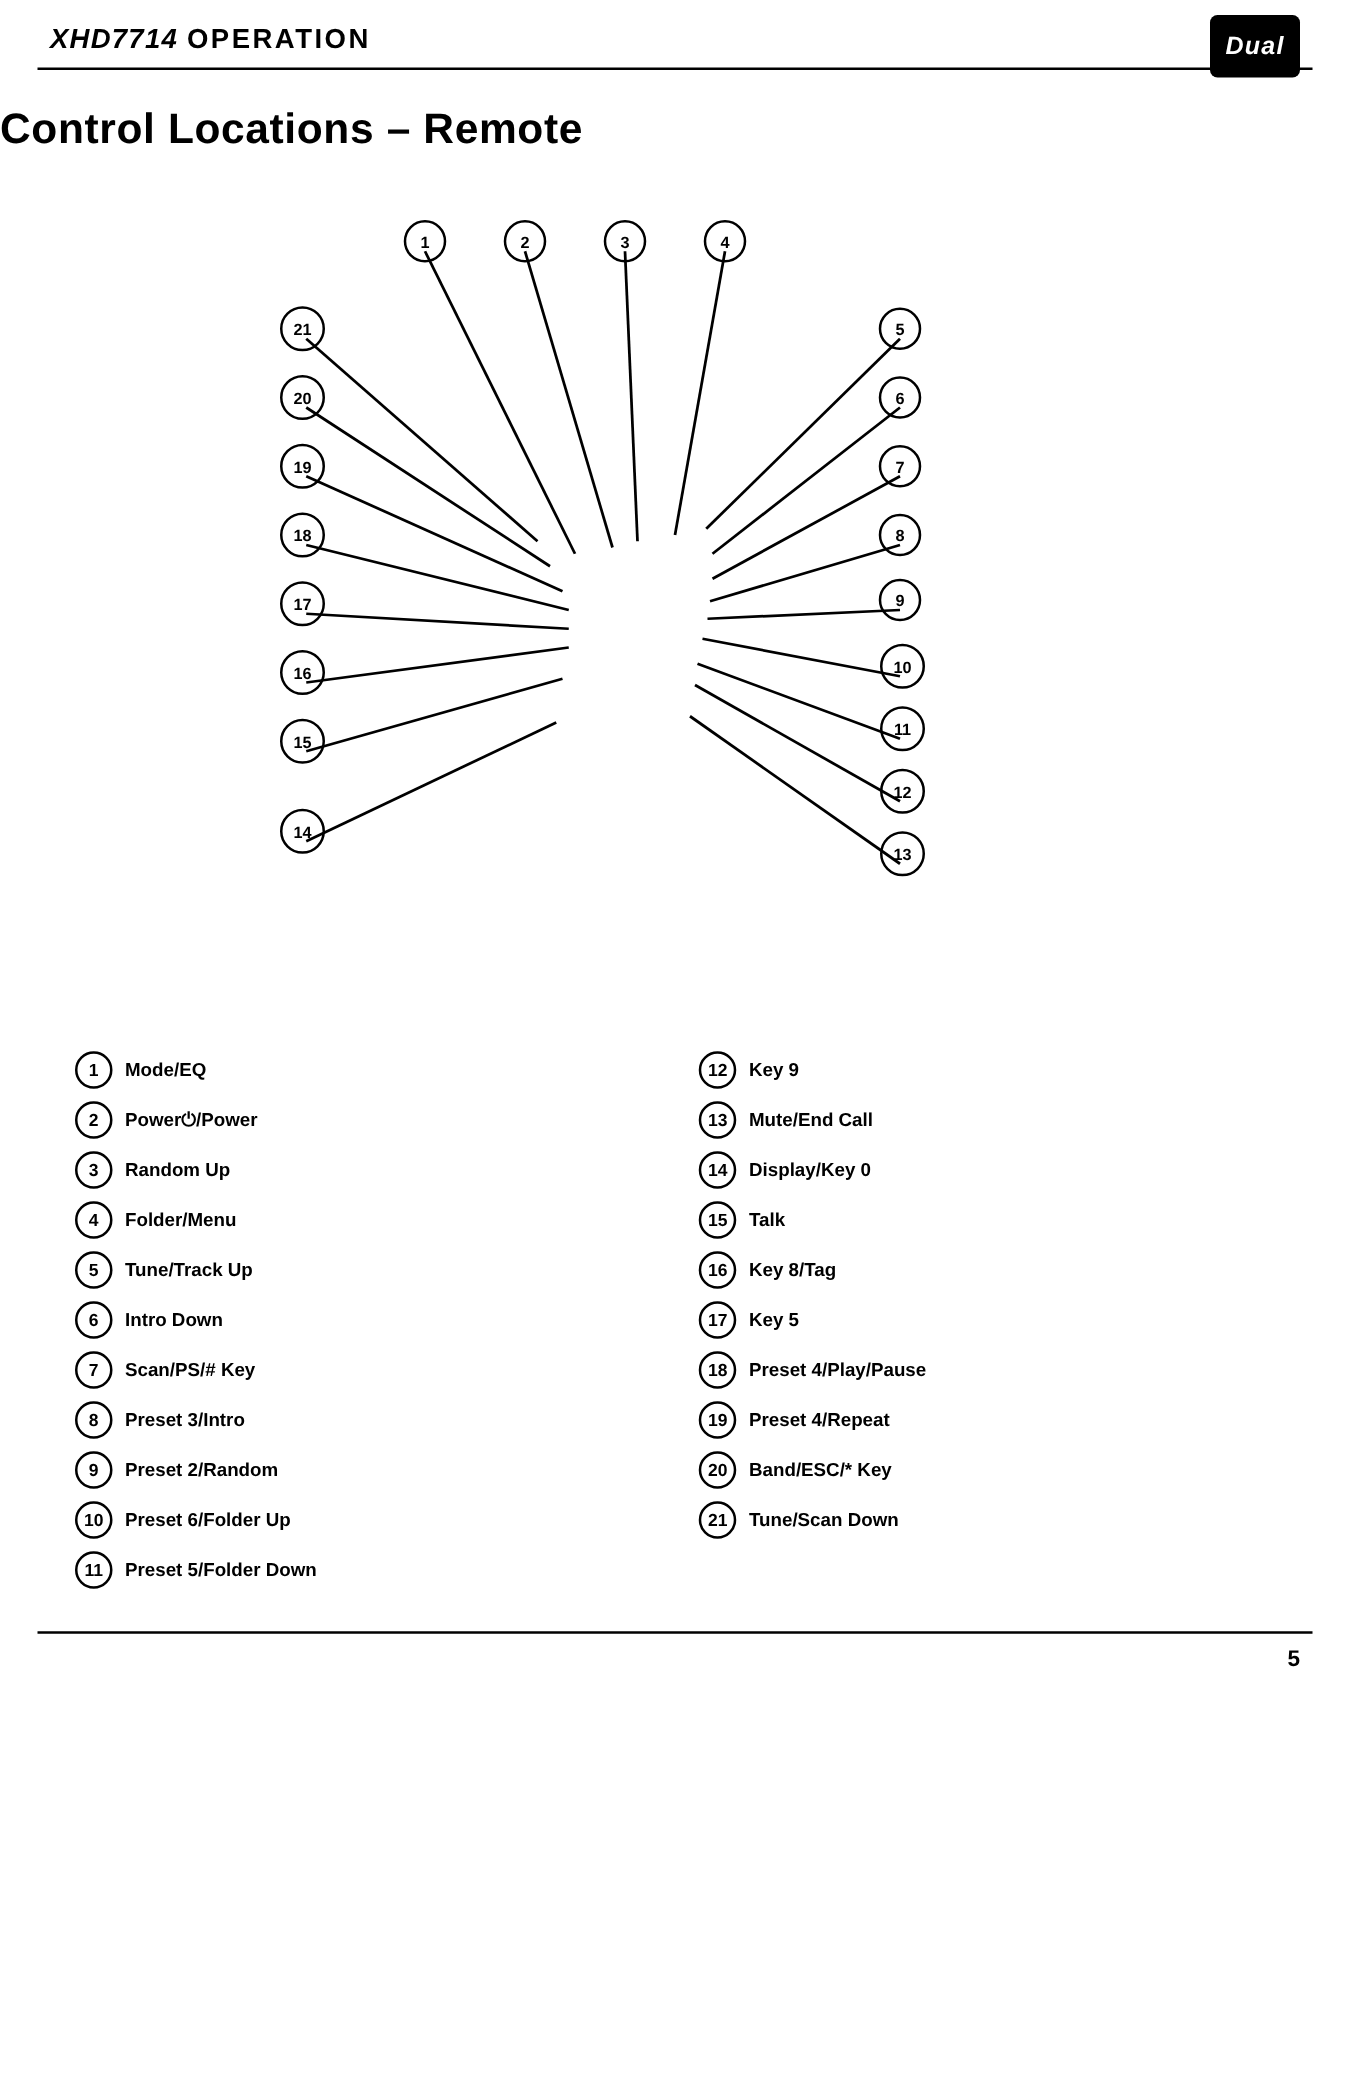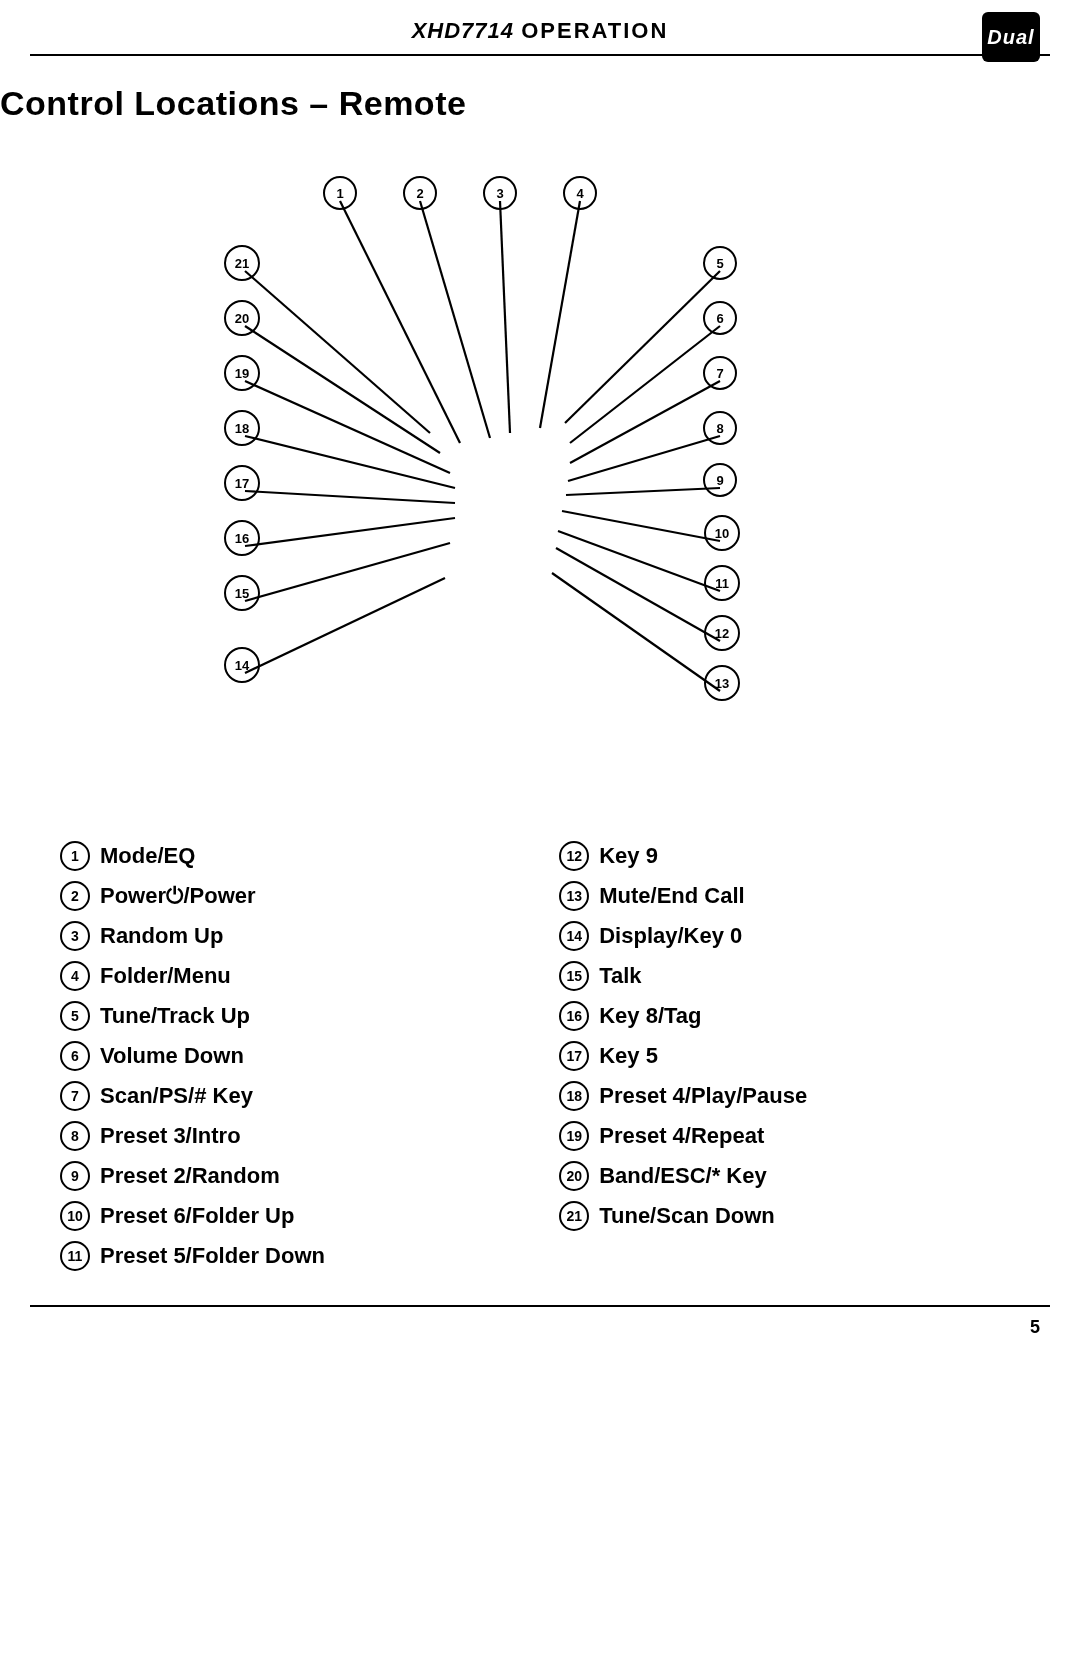--- a/index.html
+++ b/index.html
@@ -9,42 +9,41 @@
       background: #fff;
       font-family: Arial, Helvetica, sans-serif;
       color: #000;
       position: relative;
     }
 
     
     .header {
       display: flex;
       align-items: center;
-      justify-content: center;
       padding: 18px 40px 10px 40px;
       position: relative;
     }
     .header-title {
       font-size: 22px;
       font-weight: normal;
       letter-spacing: 1px;
     }
     .header-title .model {
       font-weight: 900;
       font-style: italic;
     }
     .header-title .op {
       font-weight: 700;
       letter-spacing: 2px;
     }
     .dual-logo {
       position: absolute;
       right: 40px;
       top: 12px;
-      width: 58px;
+      width: 72px;
       height: 50px;
       background: #000;
       border-radius: 6px;
       display: flex;
       align-items: center;
       justify-content: center;
     }
     .dual-logo-text {
       color: #fff;
       font-size: 20px;
@@ -108,21 +107,21 @@
       min-width: 30px;
       height: 30px;
       border: 2px solid #000;
       border-radius: 50%;
       font-size: 14px;
       font-weight: 700;
       flex-shrink: 0;
       padding: 0 2px;
     }
     .legend-label {
-      font-size: 22px;
+      font-size: 15px;
       font-weight: 600;
     }
 
     
     .footer-line {
       border: none;
       border-top: 2px solid #000;
       margin: 24px 30px 0 30px;
     }
     .footer {
@@ -283,21 +282,21 @@
       <div class="legend-item">
         <span class="legend-num">4</span>
         <span class="legend-label">Folder/Menu</span>
       </div>
       <div class="legend-item">
         <span class="legend-num">5</span>
         <span class="legend-label">Tune/Track Up</span>
       </div>
       <div class="legend-item">
         <span class="legend-num">6</span>
-        <span class="legend-label">Volume Down</span>
+        <span class="legend-label">Intro Down</span>
       </div>
       <div class="legend-item">
         <span class="legend-num">7</span>
         <span class="legend-label">Scan/PS/# Key</span>
       </div>
       <div class="legend-item">
         <span class="legend-num">8</span>
         <span class="legend-label">Preset 3/Intro</span>
       </div>
       <div class="legend-item">

